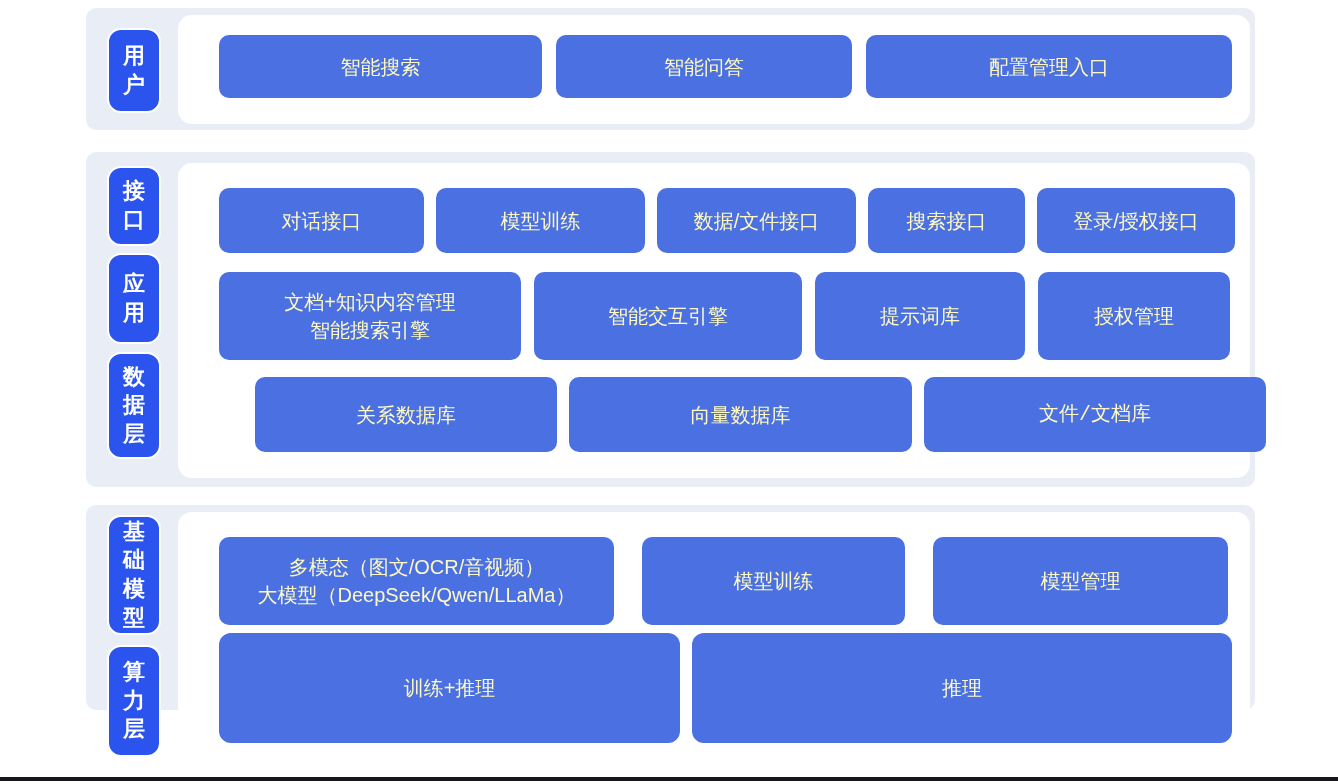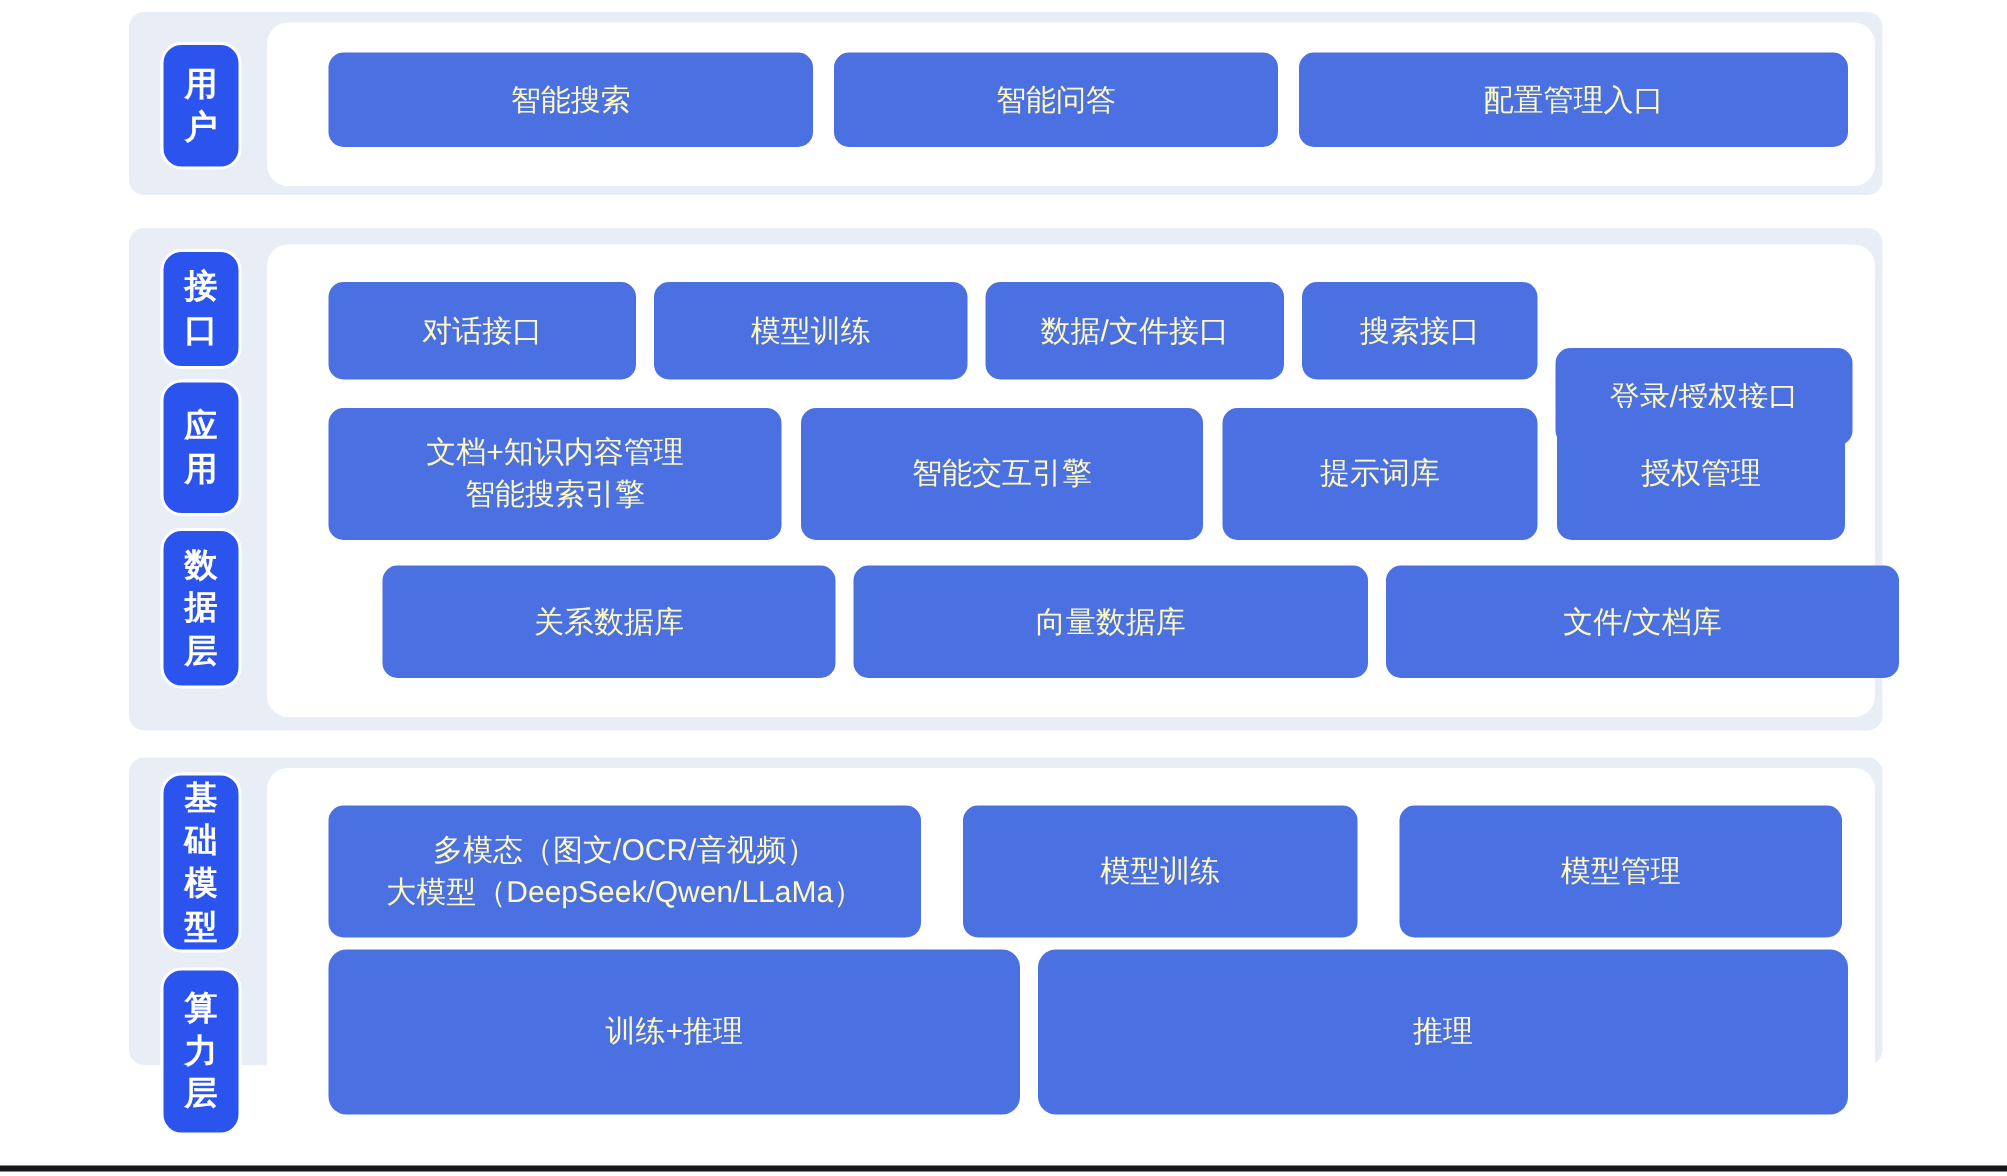--- a/index.html
+++ b/index.html
@@ -114,33 +114,33 @@
     <div class="pill" style="top:200px; height:107px;">
       <span class="vtext">数据层</span>
     </div>
 
     <div class="white-box" style="top:11px; height:315px;">
       <div class="row" style="top:25px; gap:12px;">
         <div class="btn" style="width:205px; height:65px;">对话接口</div>
         <div class="btn" style="width:209px; height:65px;">模型训练</div>
         <div class="btn" style="width:199px; height:65px;">数据/文件接口</div>
         <div class="btn" style="width:157px; height:65px;">搜索接口</div>
-        <div class="btn" style="width:198px; height:65px;margin-top:44px;">登录/授权接口</div>
+        <div class="btn" style="width:198px; height:65px;">登录/授权接口</div>
       </div>
       <div class="row" style="top:109px; gap:13px;">
         <div class="btn" style="width:302px; height:88px;">文档+知识内容管理
 智能搜索引擎</div>
         <div class="btn" style="width:268px; height:88px;">智能交互引擎</div>
         <div class="btn" style="width:210px; height:88px;">提示词库</div>
         <div class="btn" style="width:192px; height:88px;">授权管理</div>
       </div>
       <div class="row" style="top:214px; gap:12px;padding-left:36px;">
         <div class="btn" style="width:302px; height:75px;">关系数据库</div>
         <div class="btn" style="width:343px; height:75px;">向量数据库</div>
-        <div class="btn" style="width:342px; height:75px;">文件/文档库</div>
+        <div class="btn" style="width:342px; height:75px;font-family:Liberation Mono, monospace;">文件/文档库</div>
       </div>
     </div>
   </div>
 
   <div class="panel panel-3">
     <div class="pill" style="top:10px; height:120px;">
       <span class="vtext">基础模型</span>
     </div>
     <div class="pill" style="top:140px; height:112px;">
       <span class="vtext">算力层</span>

